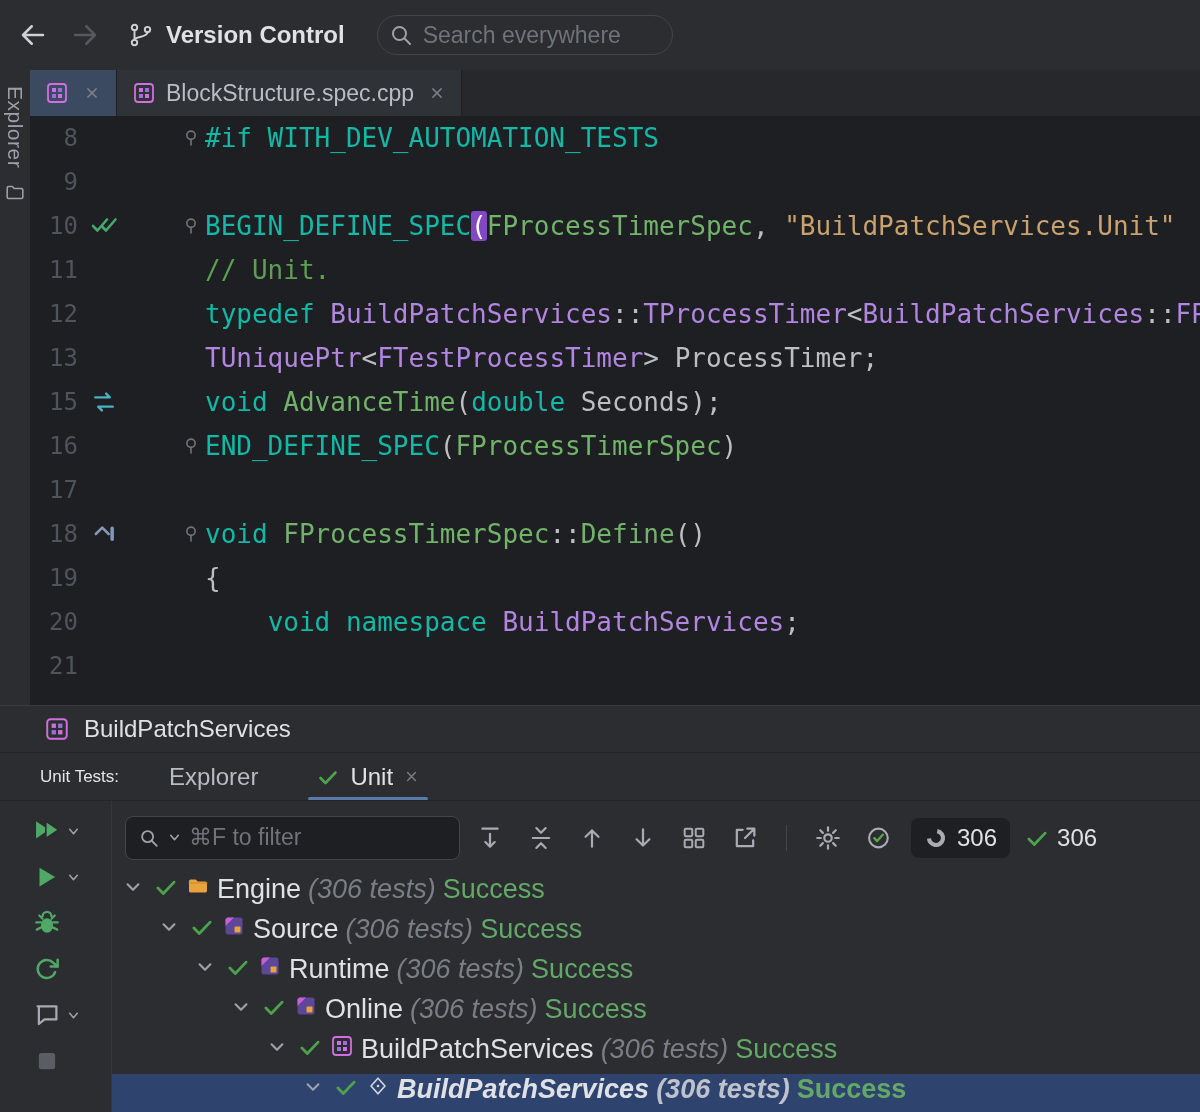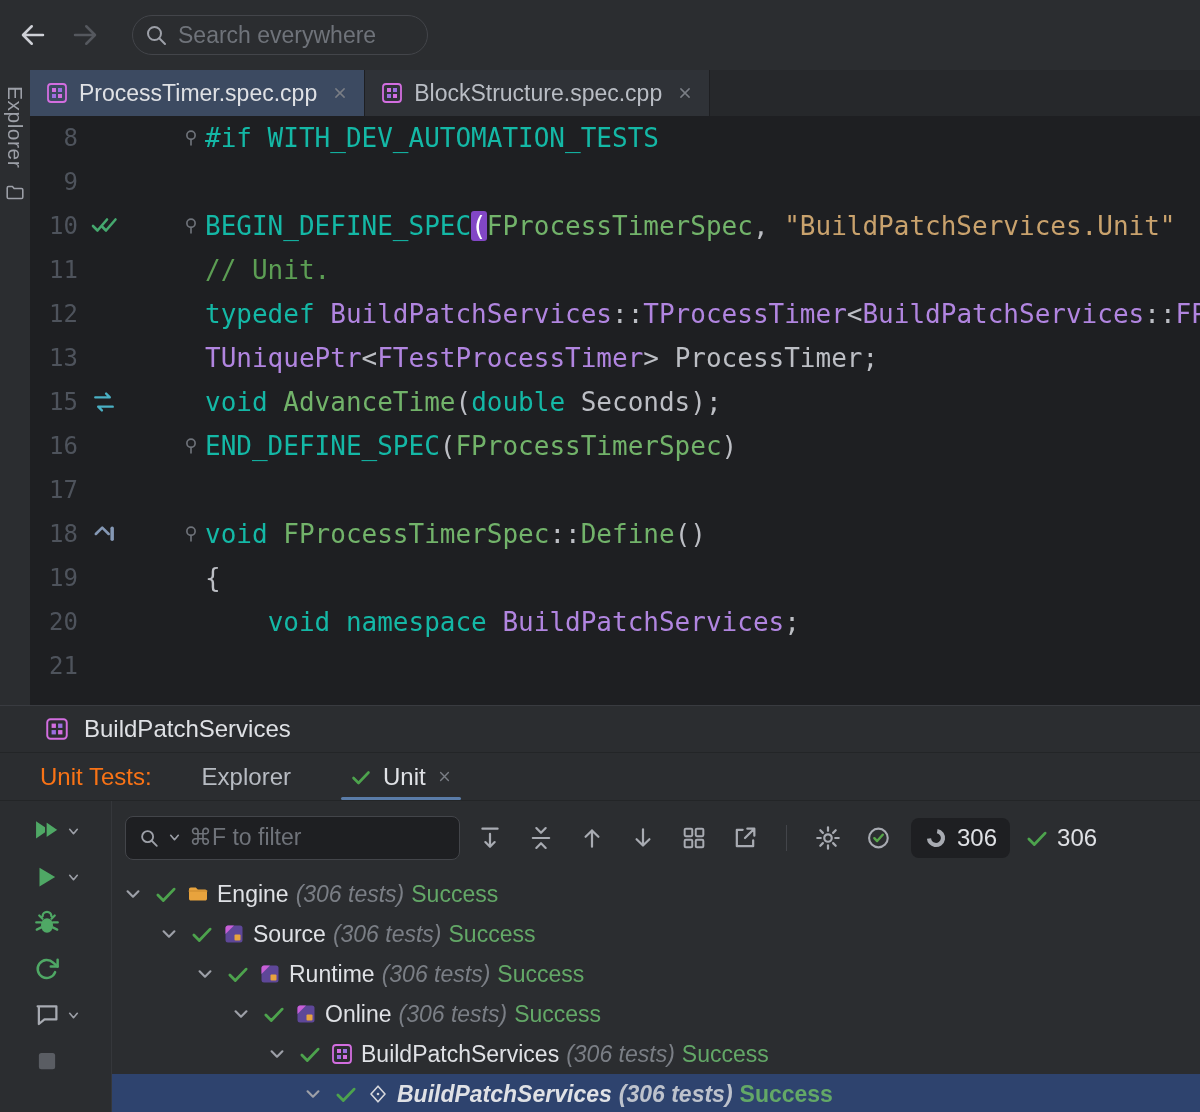--- a/index.html
+++ b/index.html
@@ -40,36 +40,36 @@
   .tk-cm{color:#5C9E54;}
   .tk-st{color:#C9A26D}
   .tk-pl{color:#BCBEC4}
   .tk-cur{background:#8247C5;color:#FFFFFF;border-radius:3px}
 
   
   .bottom-panel{height:407px;background:#2B2D30;border-top:1px solid #393B40;display:flex;flex-direction:column}
   .breadcrumb{height:47px;display:flex;align-items:center;gap:14px;padding-left:44px;border-bottom:1px solid #232527;flex:none}
   .breadcrumb-label{font-size:24px;color:#DFE1E5}
   .tool-tabs{height:48px;display:flex;align-items:stretch;padding-left:40px;gap:42px;border-bottom:1px solid #232527;flex:none}
-  .tw-title{font-size:24px;color:#f97316;align-self:center;white-space:nowrap}
+  .tw-title{font-size:17px;color:#e5e5e5;align-self:center;white-space:nowrap}
   .ttab{display:flex;align-items:center;gap:10px;font-size:24px;color:#B7BBC2;position:relative;padding:0 8px;white-space:nowrap}
   .ttab.active{color:#DFE1E5}
   .ttab.active::after{content:"";position:absolute;left:0;right:0;bottom:0;height:3px;background:#5A7CA8;border-radius:2px}
   .panel-body{flex:1;display:flex;min-height:0}
   .left-tools{width:112px;border-right:1px solid #35373B;display:flex;flex-direction:column;align-items:flex-start;padding:8px 0 0 32px;gap:2px;flex:none}
   .lt-item{height:44px;display:flex;align-items:center;gap:5px}
   .panel-content{flex:1;display:flex;flex-direction:column;min-width:0}
   .tests-toolbar{height:73px;display:flex;align-items:center;padding-left:13px;flex:none}
   .filter-box{width:335px;height:44px;background:#1E1F22;border:1px solid #43454A;border-radius:8px;display:flex;align-items:center;gap:8px;padding:0 12px;flex:none}
   .tt-icons{display:flex;align-items:center;gap:23px;margin-left:16px}
   .tt-sep{width:1px;height:26px;background:#43454A;margin:0 4px}
   .count-pill{height:40px;margin-left:18px;background:#1E1F22;border-radius:8px;display:flex;align-items:center;gap:9px;padding:0 13px;font-size:24px;color:#DFE1E5}
   .passed-count{display:flex;align-items:center;gap:7px;margin-left:14px;font-size:24px;color:#DFE1E5}
   .test-tree{flex:1;overflow:hidden}
-  .trow{display:flex;align-items:center;height:40px;font-size:23px;color:#DFE1E5;gap:7px;white-space:nowrap}
+  .trow{display:flex;align-items:flex-start;height:40px;font-size:27px;color:#DFE1E5;gap:7px;white-space:nowrap}
   .trow .t-name{color:#DFE1E5}
   .trow .t-count{color:#7A7E85;font-style:italic}
   .trow .t-status{color:#63A867}
   .trow.selected{background:#2E436E}
   .trow.selected .t-name{font-weight:bold;font-style:italic}
   .trow.selected .t-count{color:#BDC2CC;font-weight:bold}
   .trow.selected .t-status{font-weight:600}
 </style>
 </head>
 <body>
@@ -82,20 +82,31 @@
         <svg viewBox="0 0 24 24" fill="none" stroke="#CED0D6" stroke-width="2" stroke-linecap="round" stroke-linejoin="round">
             <path d="M20 12H5M11 5l-7 7 7 7"></path>
           </svg>
       </span>
       <span class="icon" style="width:30px;height:30px">
         <svg viewBox="0 0 24 24" fill="none" stroke="#55585E" stroke-width="2" stroke-linecap="round" stroke-linejoin="round">
             <path d="M4 12h15M13 5l7 7-7 7"></path>
           </svg>
       </span>
     </div>
+    <div class="vc-widget">
+      <span class="icon" style="width:26px;height:26px">
+        <svg viewBox="0 0 24 24" fill="none" stroke="#CED0D6" stroke-width="1.8" stroke-linecap="round" stroke-linejoin="round">
+            <circle cx="6" cy="5" r="2.5"></circle>
+            <circle cx="6" cy="19" r="2.5"></circle>
+            <circle cx="18" cy="7" r="2.5"></circle>
+            <path d="M6 7.5v9M18 9.5c0 5.2-12 3.4-12 7"></path>
+          </svg>
+      </span>
+      <span class="vc-label">Version Control</span>
+    </div>
     <div class="search-box">
       <span class="icon" style="width:24px;height:24px">
         <svg viewBox="0 0 24 24" fill="none" stroke="#9DA0A8" stroke-width="2" stroke-linecap="round">
             <circle cx="10.5" cy="10.5" r="6.5"></circle>
             <path d="M15.3 15.3L21 21"></path>
           </svg>
       </span>
       <span class="placeholder">Search everywhere</span>
     </div>
   </header>
@@ -115,21 +126,20 @@
             <div class="etab active">
               <span class="icon" style="width:24px;height:24px">
                 <svg viewBox="0 0 24 24" fill="none" stroke-linecap="round" stroke-linejoin="round">
                   <rect x="3" y="3" width="18" height="18" rx="3" stroke="#D36EE0" stroke-width="1.8"></rect>
                   <rect x="7" y="7" width="4" height="4" fill="#D36EE0"></rect>
                   <rect x="13" y="7" width="4" height="4" fill="#9B6EE0"></rect>
                   <rect x="7" y="13" width="4" height="4" fill="#9B6EE0"></rect>
                   <rect x="13" y="13" width="4" height="4" fill="#D36EE0"></rect>
                 </svg>
               </span>
-              <span>ProcessTimer.spec.cpp</span>
               <span class="tab-close">
                 <svg viewBox="0 0 24 24" fill="none" stroke-linecap="round" stroke-linejoin="round">
                   <path d="M6.5 6.5l11 11M17.5 6.5l-11 11" stroke="#7A7E85" stroke-width="2"></path>
                 </svg>
               </span>
             </div>
             <div class="etab">
               <span class="icon" style="width:24px;height:24px">
                 <svg viewBox="0 0 24 24" fill="none" stroke-linecap="round" stroke-linejoin="round">
                   <rect x="3" y="3" width="18" height="18" rx="3" stroke="#D36EE0" stroke-width="1.8"></rect>

